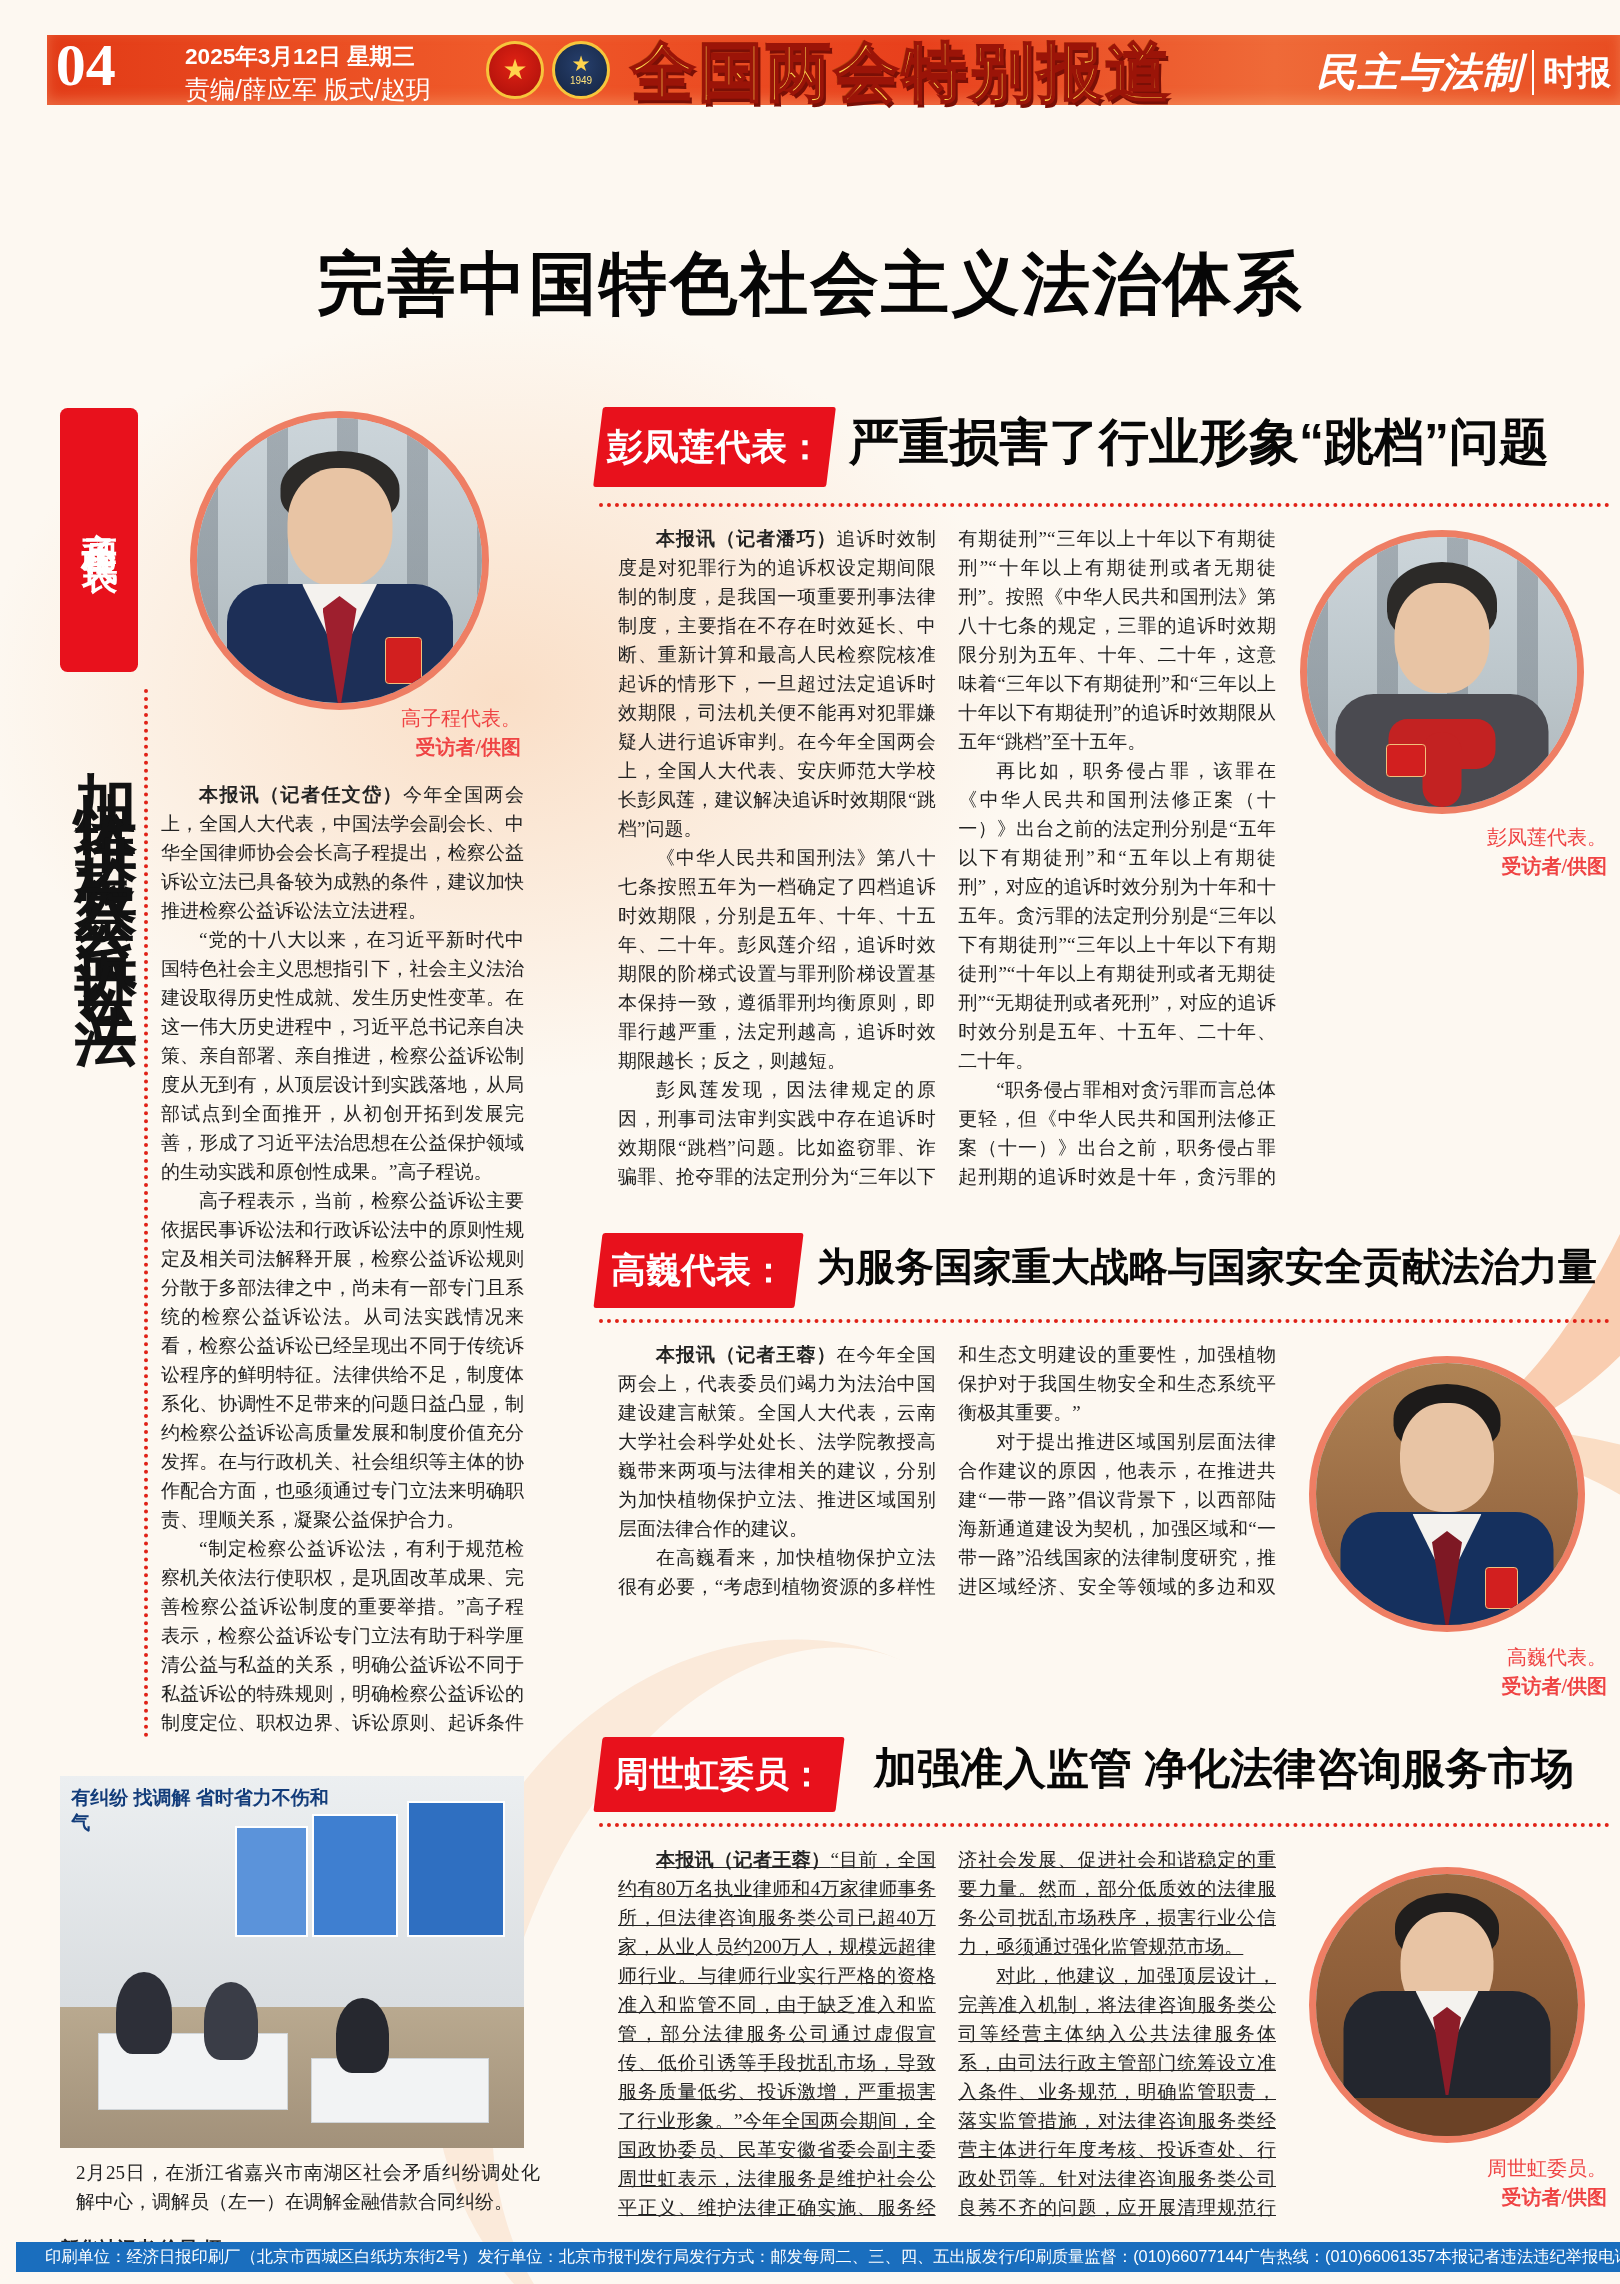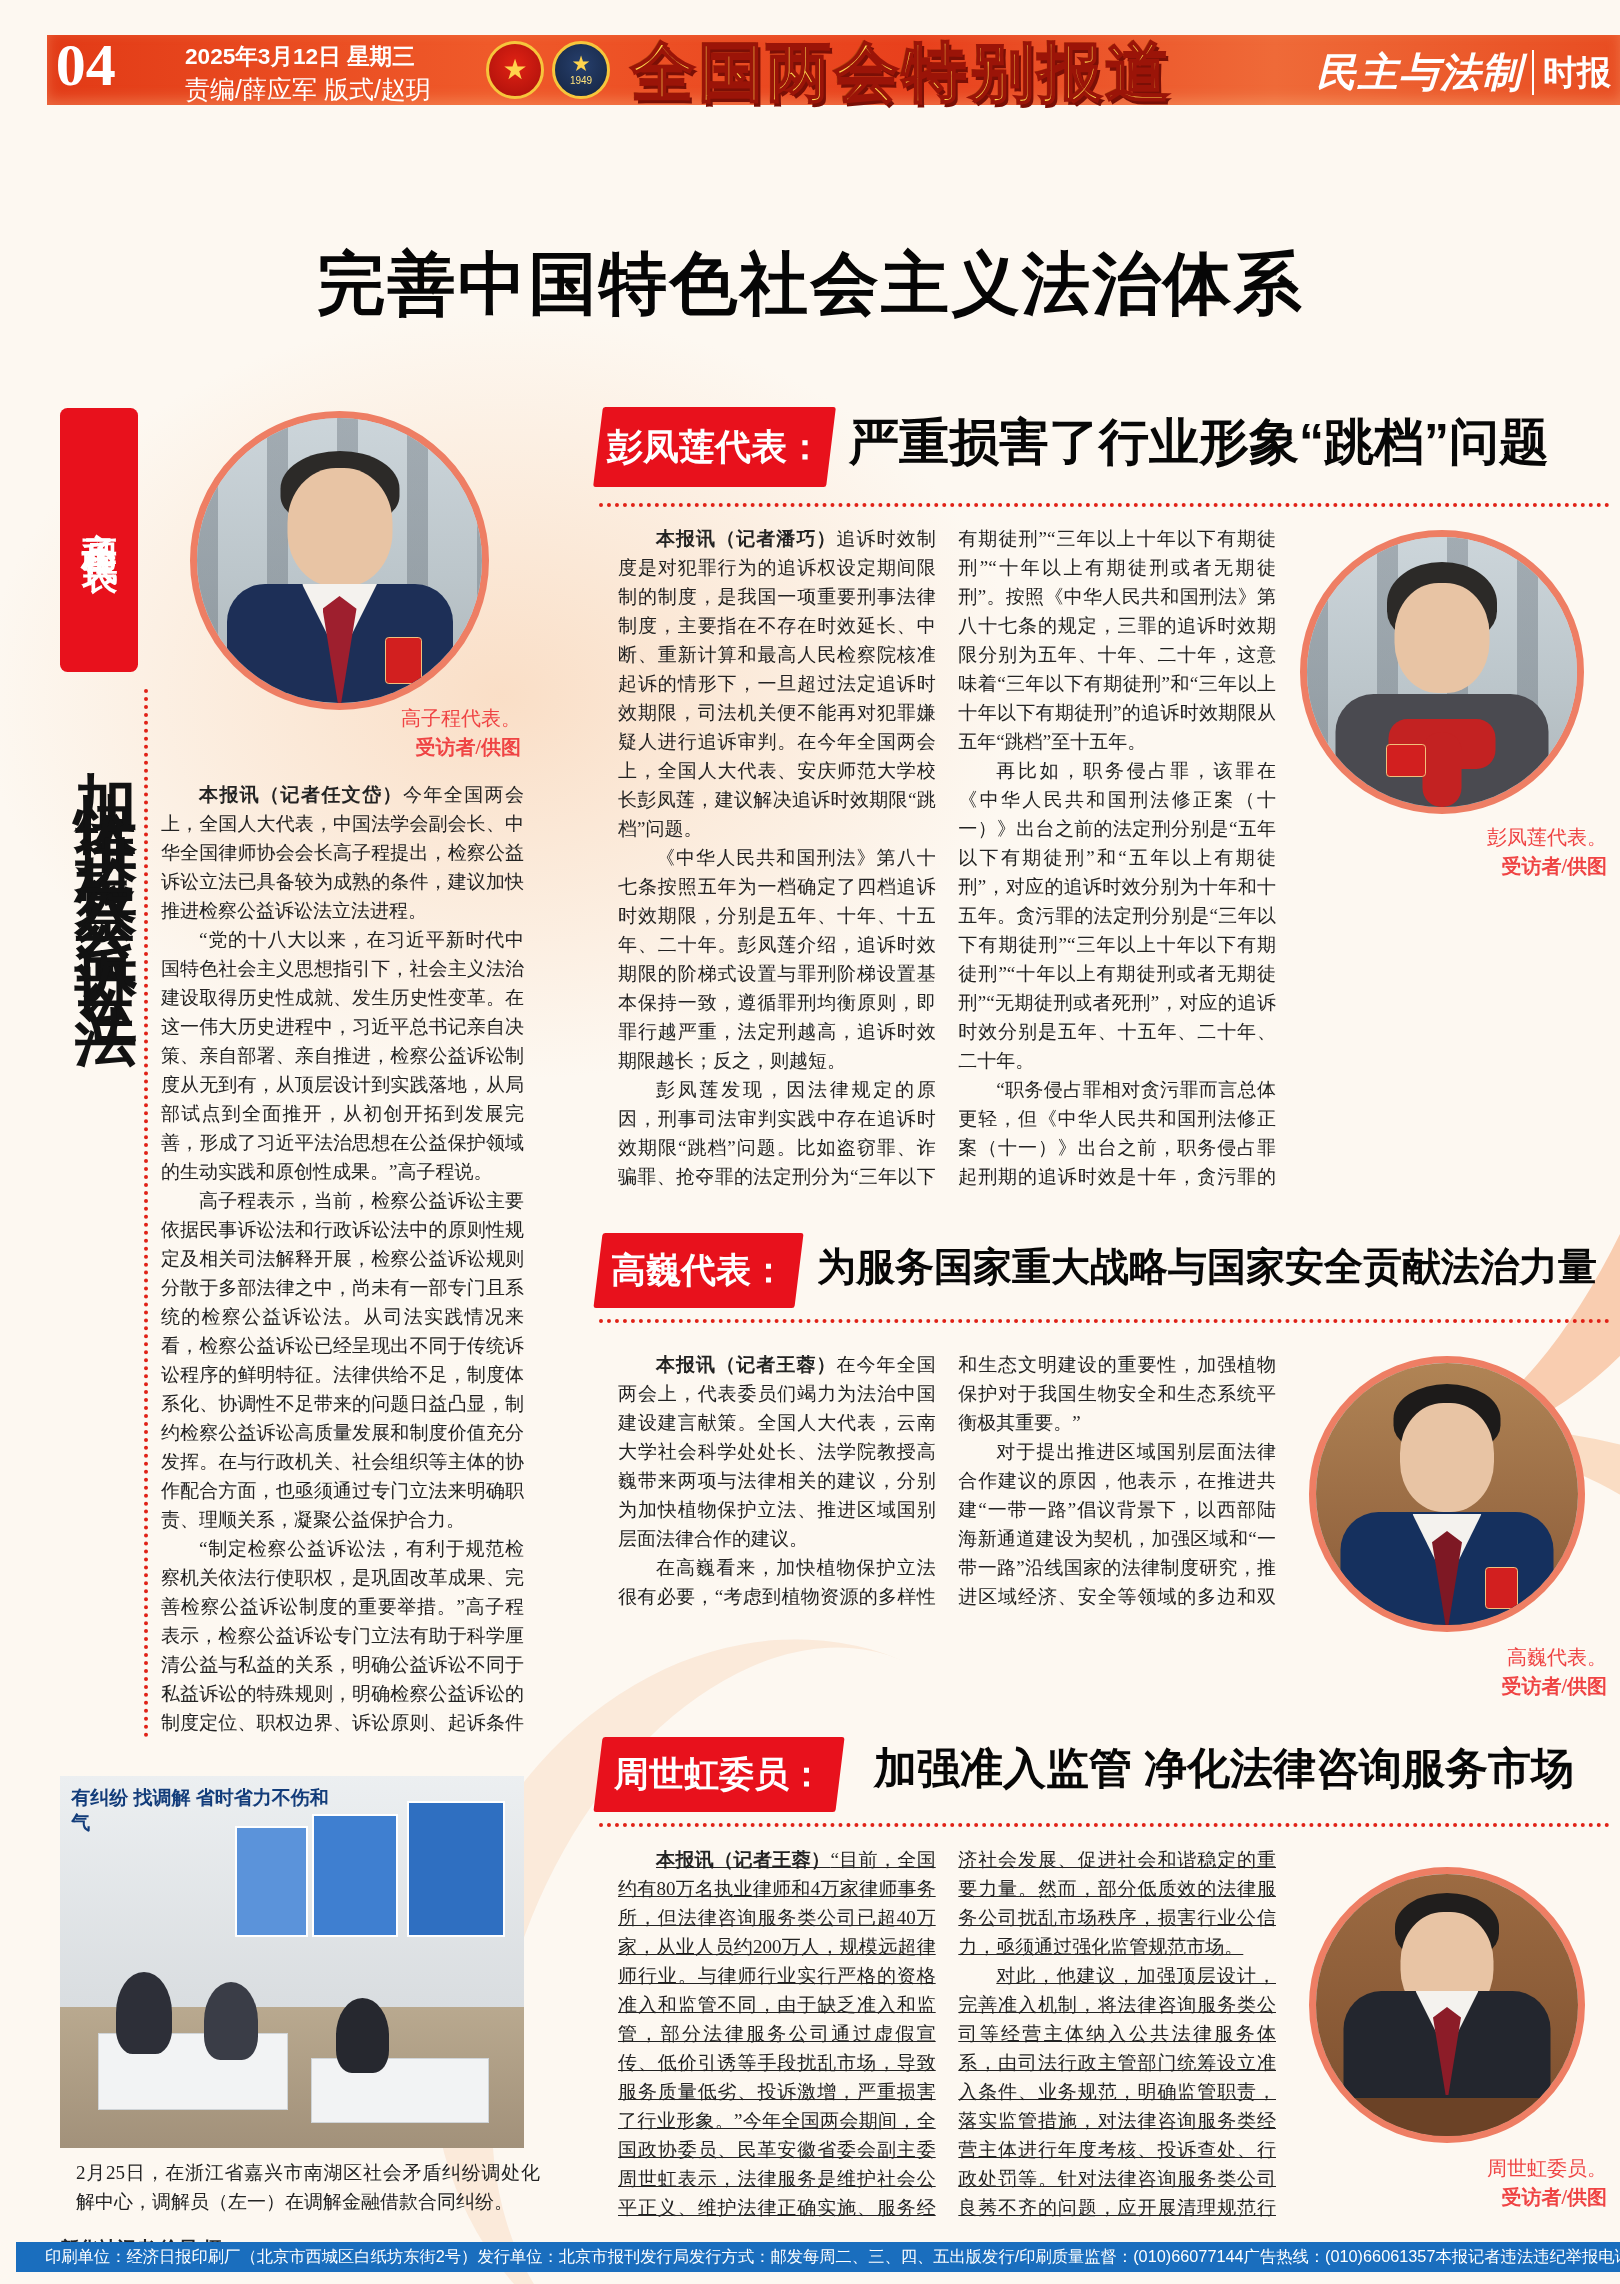--- a/index.html
+++ b/index.html
@@ -188,21 +188,21 @@
   <div>彭凤莲代表。</div>
   <div style="font-weight:700;">受访者/供图</div>
 </div>
 
 <div class="abs red-label skew" style="left:598px;top:1233px;width:201px;height:75px;">
   <span style="font-size:35px;">高巍代表：</span>
 </div>
 <div class="abs art-title" style="left:817px;top:1240px;font-size:39px;">为服务国家重大战略与国家安全贡献法治力量</div>
 <div class="abs dotted-h" style="left:599px;top:1319px;width:1011px;"></div>
 
-<div class="abs body-text two-col" style="left:618px;top:1340px;width:658px;height:276px;margin-top:10px;">
+<div class="abs body-text two-col" style="left:618px;top:1340px;width:658px;height:276px;">
   <p><b class="lead">本报讯（记者王蓉）</b><span>在今年全国两会上，代表委员们竭力为法治中国建设建言献策。全国人大代表，云南大学社会科学处处长、法学院教授高巍带来两项与法律相关的建议，分别为加快植物保护立法、推进区域国别层面法律合作的建议。</span></p>
   <p>在高巍看来，加快植物保护立法很有必要，“考虑到植物资源的多样性和生态文明建设的重要性，加强植物保护对于我国生物安全和生态系统平衡极其重要。”</p>
   <p>对于提出推进区域国别层面法律合作建议的原因，他表示，在推进共建“一带一路”倡议背景下，以西部陆海新通道建设为契机，加强区域和“一带一路”沿线国家的法律制度研究，推进区域经济、安全等领域的多边和双边法律合作，提升贸易自由度和便捷度，并构建次区域的反恐、电诈治理协同法律合作机制，切实统筹推进国内法治与涉外法治，依法保障面向印度洋国际陆海新通道的安全与通畅，具有重要意义。</p>
 
 </div>
 
 <div class="abs photo-ring" style="left:1309px;top:1356px;width:276px;height:276px;">
   <div class="scene">
     <div class="warm"></div>
     <div class="hair" style="top:21.3px;width:107px;height:69px;background:#1d1b1a;"></div>

